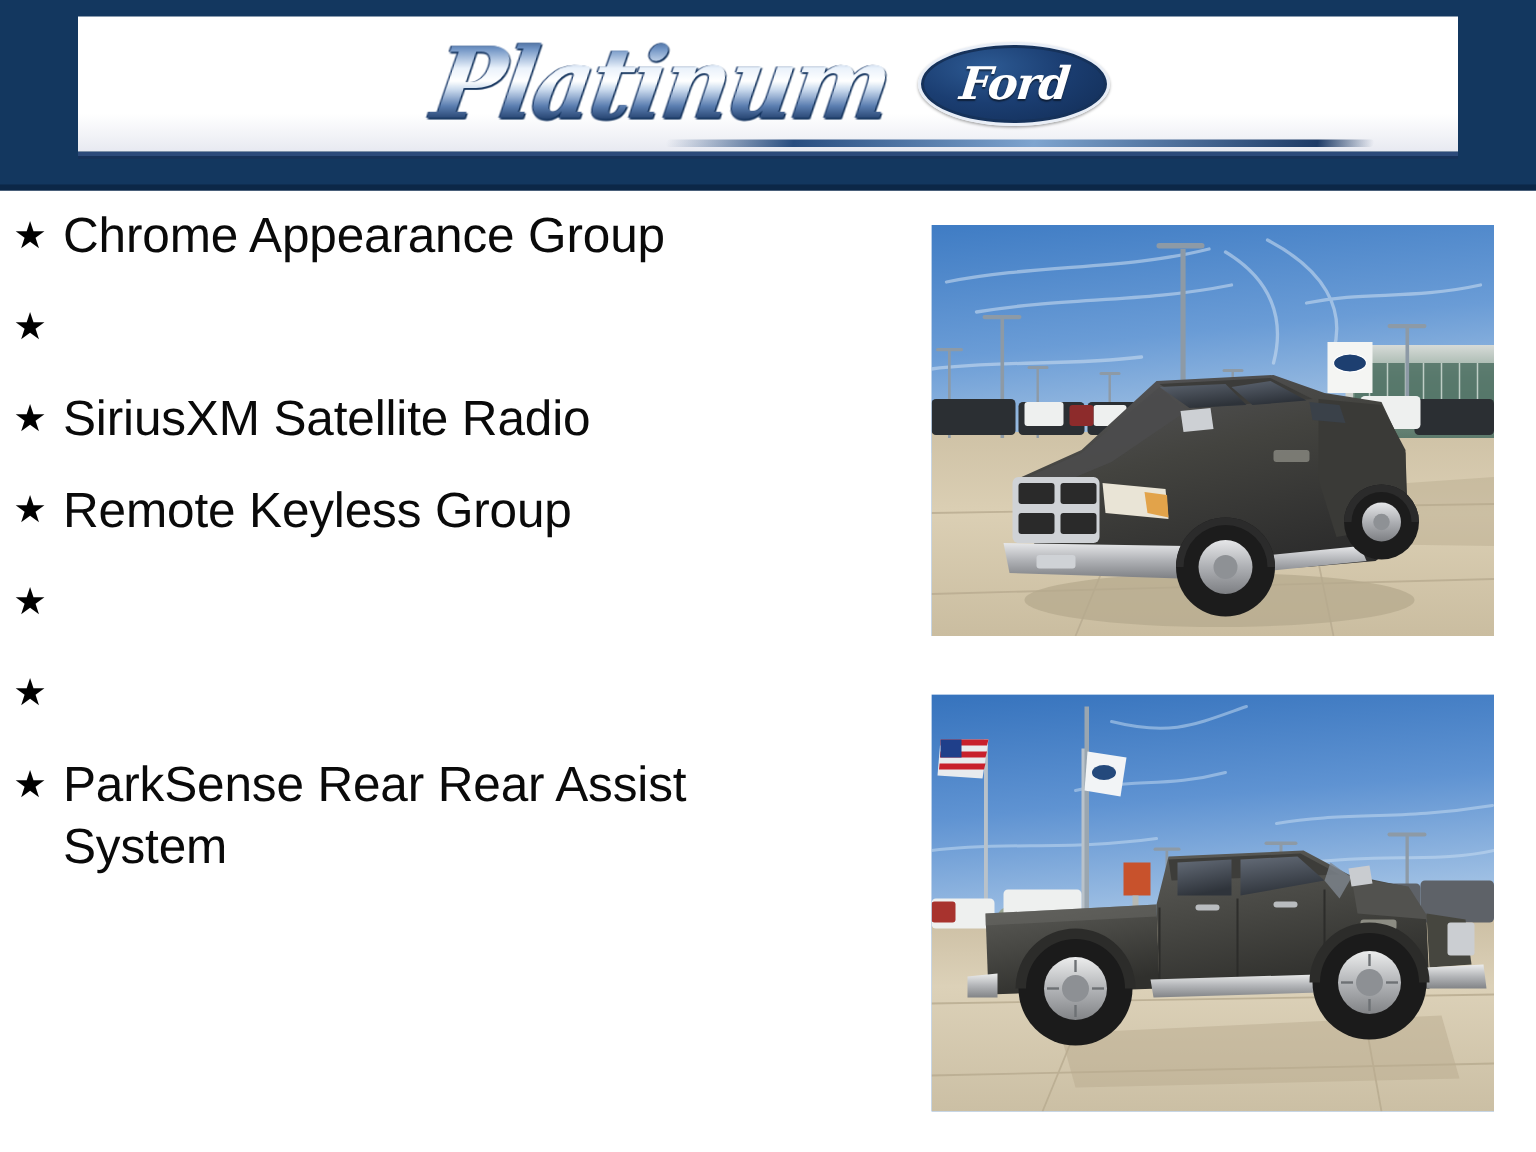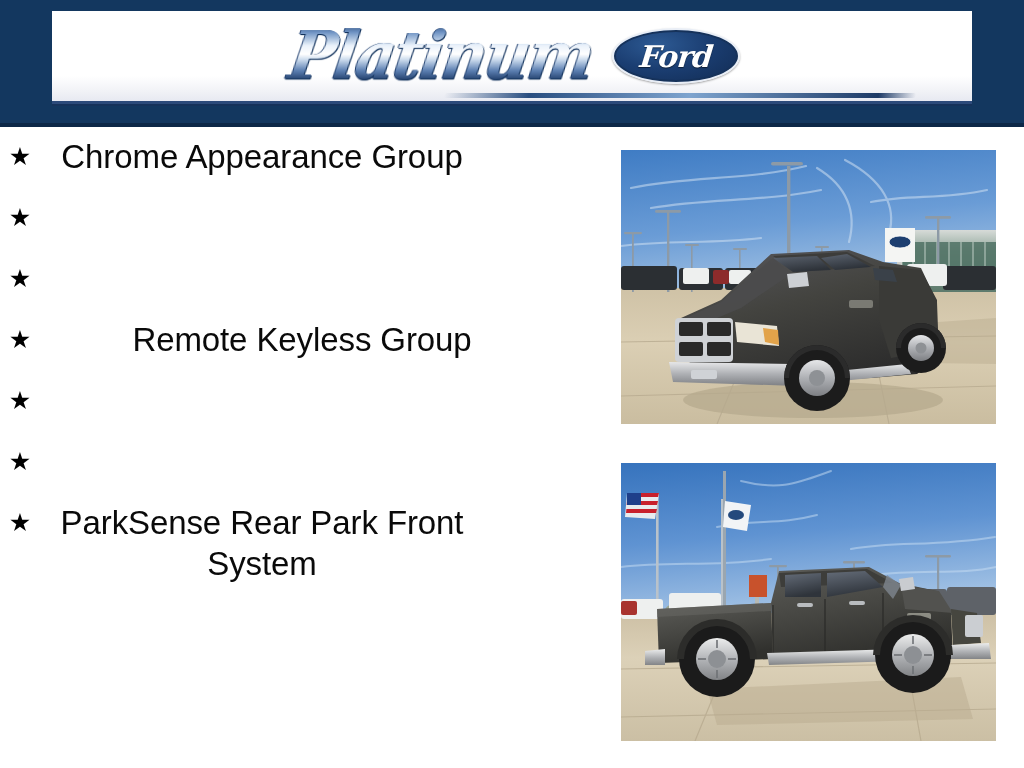--- a/index.html
+++ b/index.html
@@ -142,21 +142,20 @@
   }
   .feature-text {
     flex: 1 1 auto;
     font-size: 33px;
     line-height: 41px;
     color: #0a0a0a;
     font-family: "Liberation Sans", sans-serif;
     font-weight: normal;
     letter-spacing: -0.1px;
     max-width: 440px;
-    text-align: center;
   }
   .feature-text.wide { max-width: 520px; }
 
   
   .photo {
     position: absolute;
     overflow: hidden;
     background: #8fb3de;
   }
   #photo-front {
@@ -194,34 +193,35 @@
 <ul class="features">
   <li class="feature-row">
     <span class="star-bullet">★</span>
     <span class="feature-text">Chrome Appearance Group</span>
   </li>
   <li class="feature-row">
     <span class="star-bullet">★</span>
   </li>
   <li class="feature-row">
     <span class="star-bullet">★</span>
+    <span class="feature-text wide">SiriusXM Satellite Radio</span>
   </li>
   <li class="feature-row">
     <span class="star-bullet">★</span>
     <span class="feature-text wide">Remote Keyless Group</span>
   </li>
   <li class="feature-row">
     <span class="star-bullet">★</span>
   </li>
   <li class="feature-row">
     <span class="star-bullet">★</span>
   </li>
   <li class="feature-row">
     <span class="star-bullet">★</span>
-    <span class="feature-text">ParkSense Rear Park Front System</span>
+    <span class="feature-text">ParkSense Rear Rear Assist System</span>
   </li>
 </ul>
 
 <div class="photo" id="photo-front">
   <svg viewBox="0 0 375 274" preserveAspectRatio="none" aria-hidden="true">
     <defs>
       <linearGradient id="sky1" x1="0" y1="0" x2="0.25" y2="1">
         <stop offset="0" stop-color="#3f7cc4"></stop>
         <stop offset="0.55" stop-color="#6a9cd6"></stop>
         <stop offset="1" stop-color="#a9c6e4"></stop>

